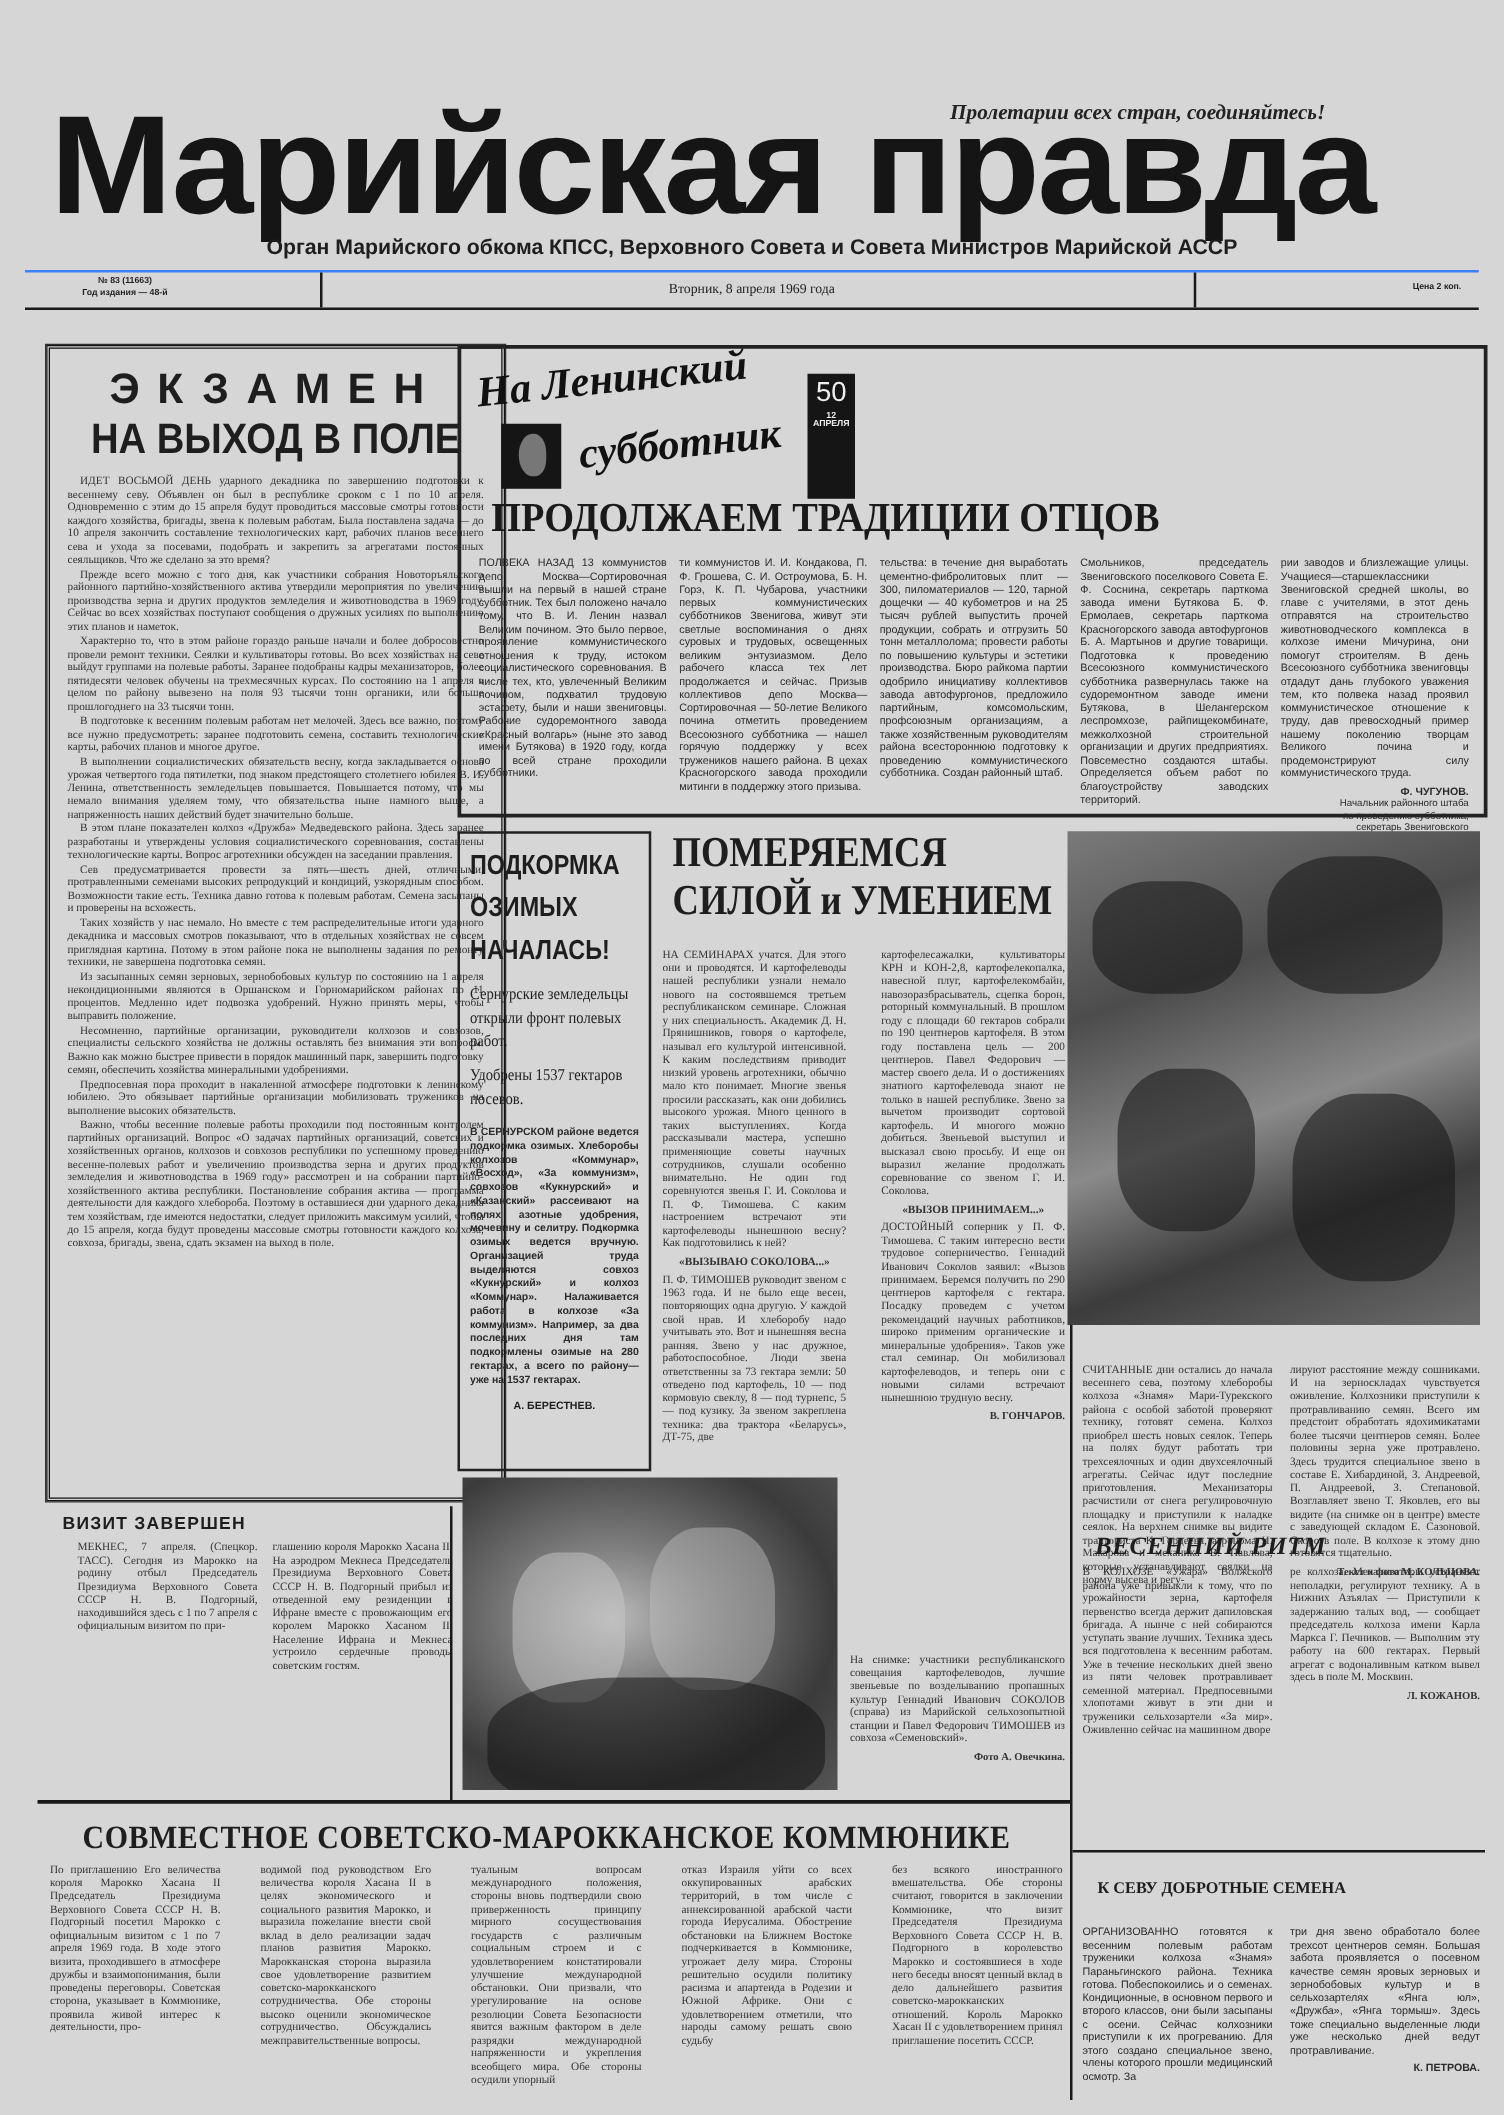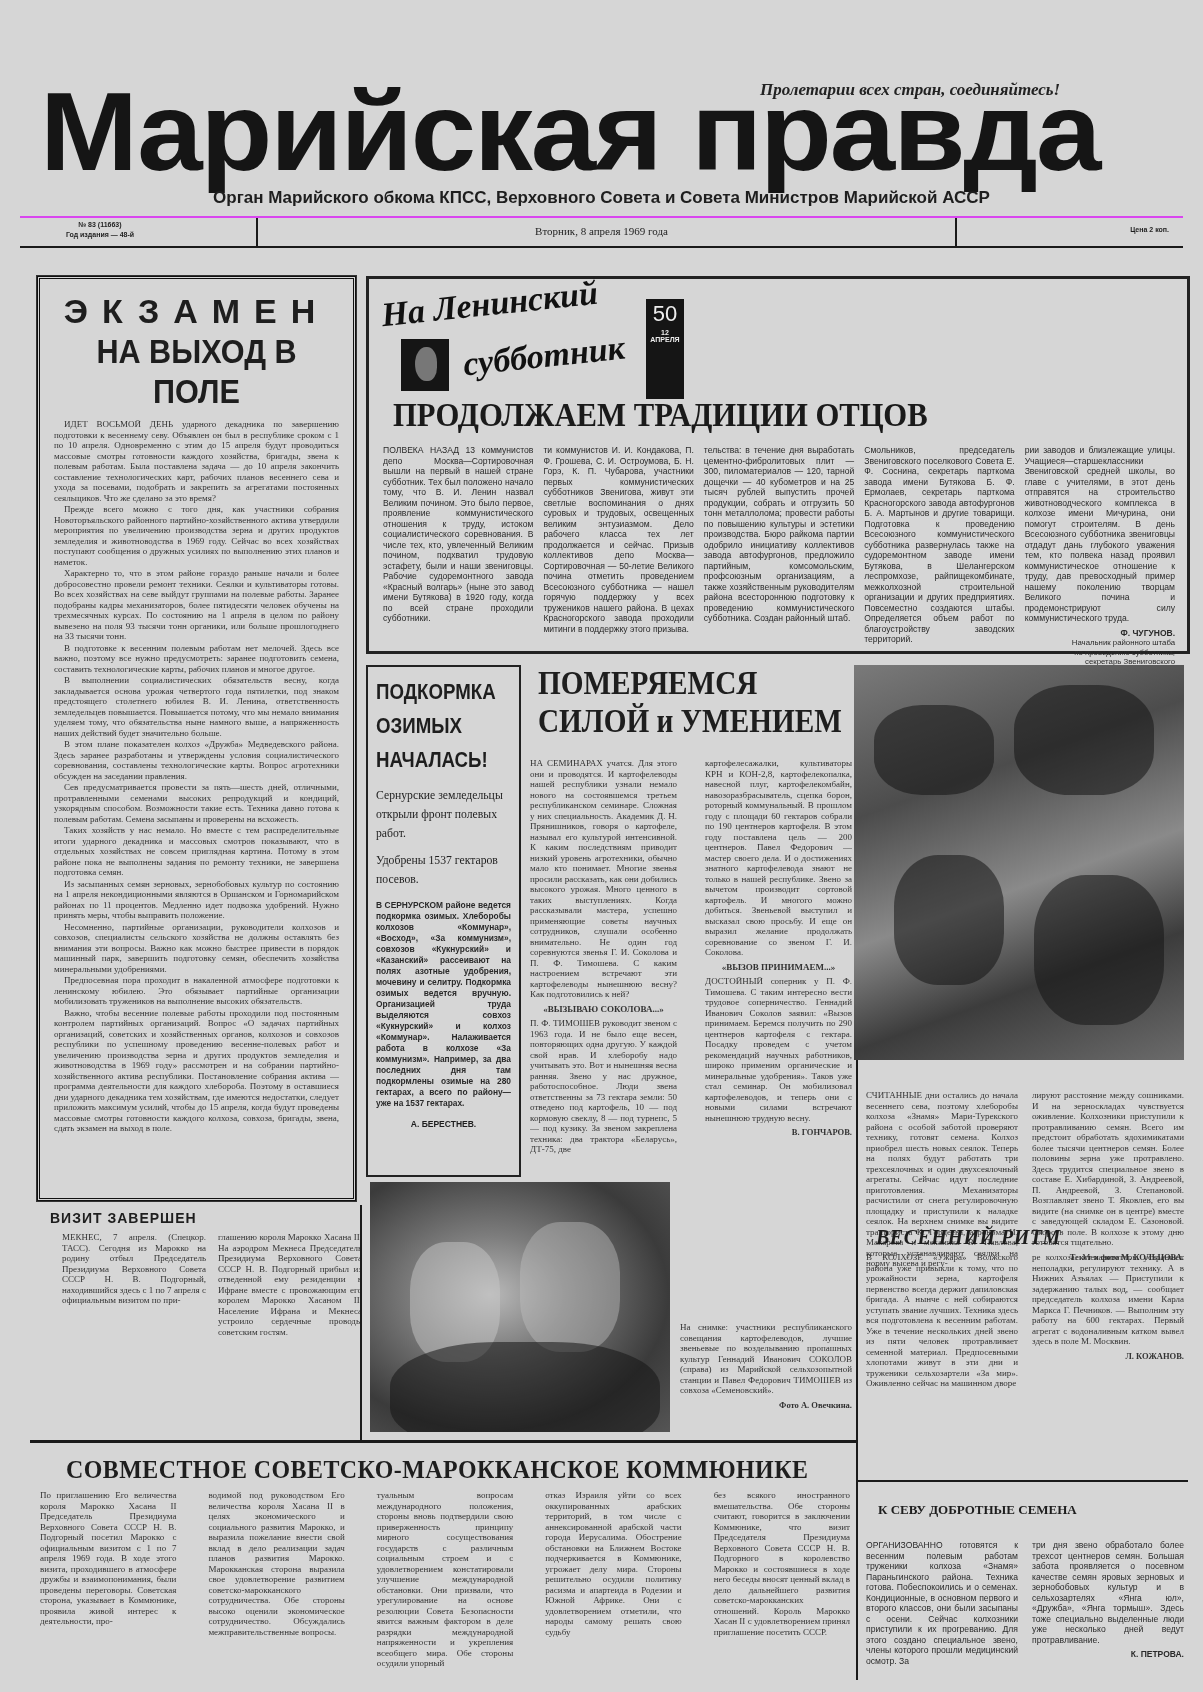--- a/index.html
+++ b/index.html
@@ -10,29 +10,29 @@
   .txt { font-family: "Liberation Serif", serif; font-size: 9px; line-height: 10.5px; color: #333; text-align: justify; }
   .txt-sans { font-family: "Liberation Sans", sans-serif; font-size: 8.6px; line-height: 10.5px; color: #2a2a2a; text-align: justify; }
   .bold { font-weight: bold; }
 
   
   .masthead-title { position: absolute; left: 40px; top: 82px; width: 1130px; height: 100px;
     font-family: "Liberation Sans", sans-serif; font-weight: bold; font-size: 112px; line-height: 100px;
     letter-spacing: -2px; transform: scaleX(1.05); transform-origin: left; color: #151515; white-space: nowrap; }
   .motto { position: absolute; left: 760px; top: 80px; font-style: italic; font-size: 17px; font-weight: bold; color: #222; }
   .organ { position: absolute; left: 0; width: 1203px; top: 188px; text-align: center; font-family: "Liberation Sans", sans-serif; font-weight: bold; font-size: 17px; color: #1e1e1e; }
-  .dateline { position: absolute; left: 20px; width: 1163px; top: 216px; height: 32px; border-top: 2px solid #d946ef; border-bottom: 2px solid #1a1a1a; }
+  .dateline { position: absolute; left: 20px; width: 1163px; top: 216px; height: 32px; border-top: 2px solid #3b82f6; border-bottom: 2px solid #1a1a1a; }
   .issue { position: absolute; left: 40px; top: 2px; font-family: "Liberation Sans", sans-serif; font-size: 7px; line-height: 10px; text-align: center; width: 80px; font-weight: bold; }
   .issue-sep { position: absolute; left: 236px; top: 0; width: 2px; height: 28px; background: #1a1a1a; }
   .issue-sep2 { position: absolute; left: 935px; top: 0; width: 2px; height: 28px; background: #1a1a1a; }
   .date { position: absolute; left: 0; width: 100%; top: 7px; text-align: center; font-size: 11px; }
   .price { position: absolute; right: 14px; top: 8px; font-family: "Liberation Sans", sans-serif; font-size: 7px; font-weight: bold; }
 
   
-  .exam-box { position: absolute; left: 37px; top: 276px; width: 319px; height: 925px; border: 3px double #111; outline: 1px solid #333; }
+  .exam-box { position: absolute; left: 37px; top: 276px; width: 367px; height: 925px; border: 3px double #111; outline: 1px solid #333; }
   .exam-h1 { font-family: "Liberation Sans", sans-serif; font-weight: bold; font-size: 34px; letter-spacing: 14px; text-align: center; margin-top: 12px; line-height: 40px; }
   .exam-h2 { font-family: "Liberation Sans", sans-serif; font-weight: bold; font-size: 34px; text-align: center; line-height: 40px; transform: scaleX(0.9); }
   .exam-body { padding: 8px 14px 0 14px; }
   .exam-body p { text-indent: 10px; margin-bottom: 1px; }
 
   
   .sub-box { position: absolute; left: 366px; top: 276px; width: 824px; height: 378px; border: 3px solid #222; }
   .sub-logo { position: absolute; left: 12px; top: 10px; width: 295px; height: 100px; }
   .sub-logo .script { position: absolute; font-family: "Liberation Serif", serif; font-style: italic; font-weight: bold; font-size: 34px; color: #111; }
   .lenin { position: absolute; left: 20px; top: 50px; width: 48px; height: 52px; background: #151515; }

